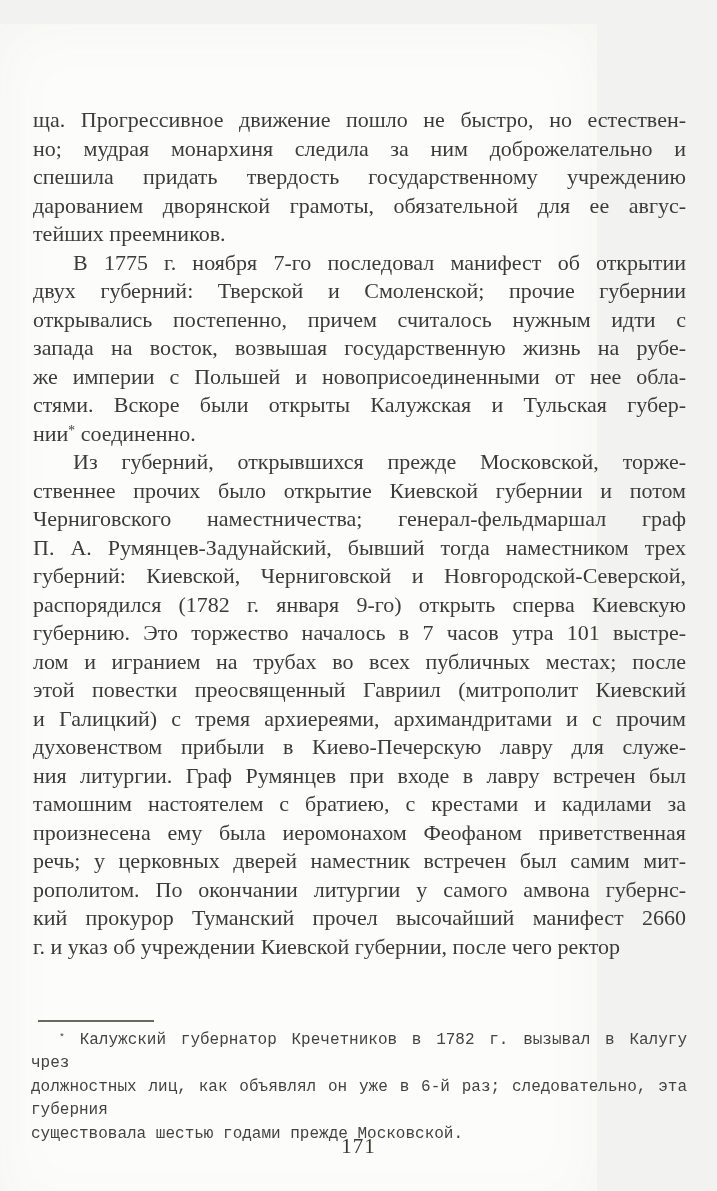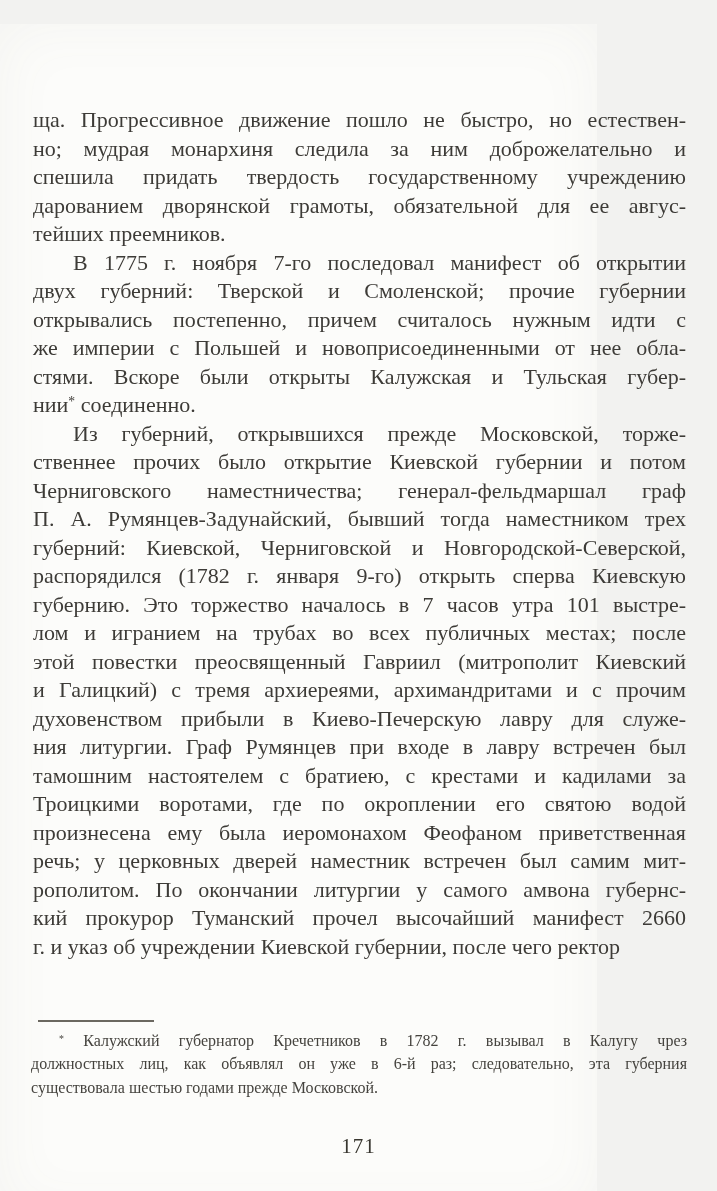--- a/index.html
+++ b/index.html
@@ -58,20 +58,21 @@
     background: #6b6860;
   }
   .footnote-text {
     position: absolute;
     left: 31px;
     top: 1005px;
     width: 656px;
     font-size: 16px;
     line-height: 23.4px;
     color: #45433e;
+    font-family: Liberation Mono, monospace;
   }
   .footnote-text .line.indent {
     text-indent: 28px;
   }
   .page-number {
     position: absolute;
     left: 0;
     top: 1110px;
     width: 717px;
     text-align: center;
@@ -89,39 +90,39 @@
         <div class="line">ща. Прогрессивное движение пошло не быстро, но естествен-</div>
         <div class="line">но; мудрая монархиня следила за ним доброжелательно и</div>
         <div class="line">спешила придать твердость государственному учреждению</div>
         <div class="line">дарованием дворянской грамоты, обязательной для ее авгус-</div>
         <div class="line last">тейших преемников.</div>
       </div>
       <div class="paragraph">
         <div class="line indent">В 1775 г. ноября 7-го последовал манифест об открытии</div>
         <div class="line">двух губерний: Тверской и Смоленской; прочие губернии</div>
         <div class="line">открывались постепенно, причем считалось нужным идти с</div>
+        <div class="line">запада на восток, возвышая государственную жизнь на рубе-</div>
         <div class="line">же империи с Польшей и новоприсоединенными от нее обла-</div>
         <div class="line">стями. Вскоре были открыты Калужская и Тульская губер-</div>
         <div class="line last">нии<sup class="fn-star">*</sup> соединенно.</div>
       </div>
       <div class="paragraph">
         <div class="line indent">Из губерний, открывшихся прежде Московской, торже-</div>
         <div class="line">ственнее прочих было открытие Киевской губернии и потом</div>
         <div class="line">Черниговского наместничества; генерал-фельдмаршал граф</div>
         <div class="line">П. А. Румянцев-Задунайский, бывший тогда наместником трех</div>
         <div class="line">губерний: Киевской, Черниговской и Новгородской-Северской,</div>
         <div class="line">распорядился (1782 г. января 9-го) открыть сперва Киевскую</div>
         <div class="line">губернию. Это торжество началось в 7 часов утра 101 выстре-</div>
         <div class="line">лом и игранием на трубах во всех публичных местах; после</div>
         <div class="line">этой повестки преосвященный Гавриил (митрополит Киевский</div>
         <div class="line">и Галицкий) с тремя архиереями, архимандритами и с прочим</div>
         <div class="line">духовенством прибыли в Киево-Печерскую лавру для служе-</div>
         <div class="line">ния литургии. Граф Румянцев при входе в лавру встречен был</div>
         <div class="line">тамошним настоятелем с братиею, с крестами и кадилами за</div>
-        <div class="line">Троицкими воротами, где по окроплении его святою водой</div>
         <div class="line">произнесена ему была иеромонахом Феофаном приветственная</div>
         <div class="line">речь; у церковных дверей наместник встречен был самим мит-</div>
         <div class="line">рополитом. По окончании литургии у самого амвона губернс-</div>
         <div class="line">кий прокурор Туманский прочел высочайший манифест 2660</div>
         <div class="line last">г. и указ об учреждении Киевской губернии, после чего ректор</div>
       </div>
     </div>
   <div class="footnote-divider"></div>
   <div class="footnote-text">
       <div class="line indent"><sup class="fn-star">*</sup> Калужский губернатор Кречетников в 1782 г. вызывал в Калугу чрез</div>

